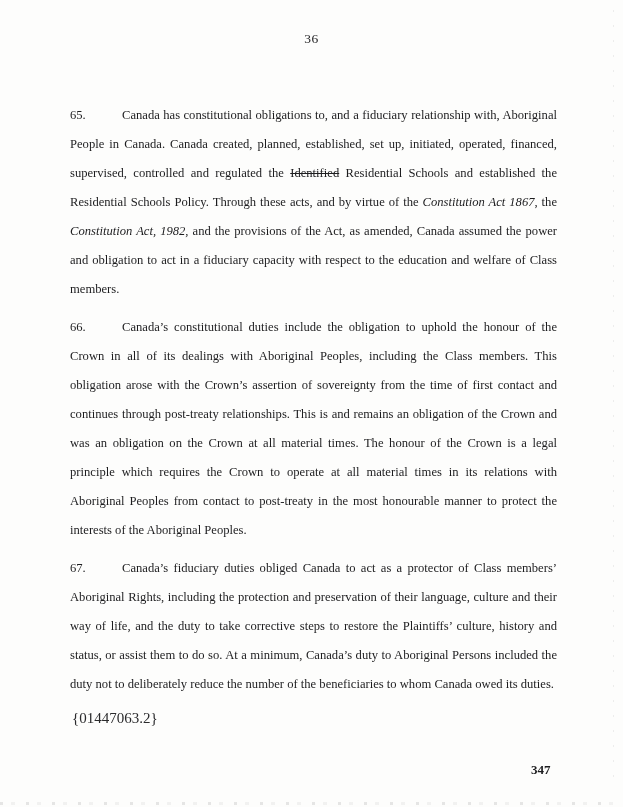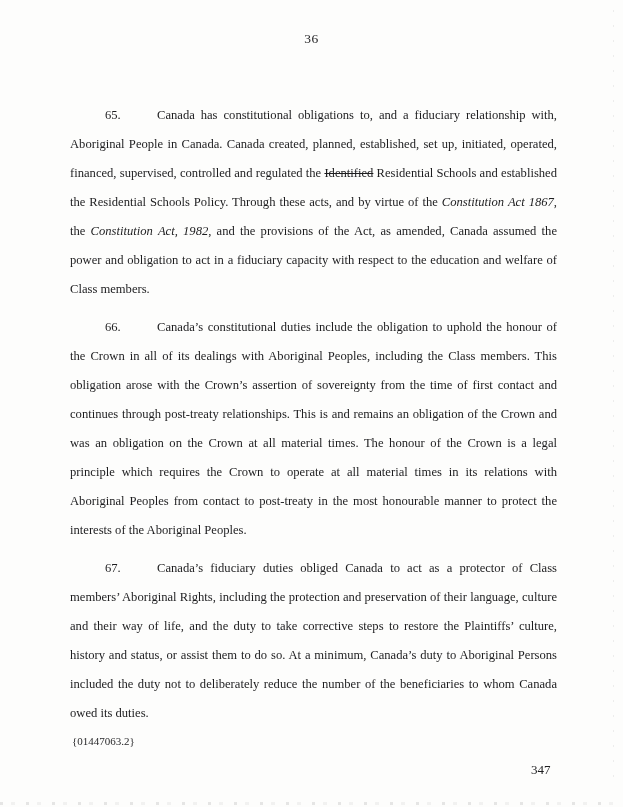--- a/index.html
+++ b/index.html
@@ -39,36 +39,36 @@
   .para {
     margin: 0 0 9px 0;
     font-size: 12.6px;
     line-height: 29px;
     text-align: justify;
     text-justify: inter-word;
   }
   .para-number {
     display: inline-block;
     width: 52px;
-    margin-left: 35px;
   }
   .seg-normal { }
   .seg-strike { text-decoration: line-through; }
   .seg-italic { font-style: italic; }
   .footer-doc {
     position: absolute;
-    left: 72px; top: 735px;
-    font-size: 11px;
+    left: 72px; top: 710px;
+    font-size: 15px;
     color: #2a2a2c;
     text-align: center;
   }
   .footer-page {
     position: absolute;
     left: 531px; top: 762px;
     font-size: 13px;
+    font-weight: bold;
   }
   .scan-edge-bottom {
     position: absolute;
     left: 0; bottom: 2px;
     width: 100%; height: 3px;
     background: repeating-linear-gradient(90deg,
       rgba(110,110,112,0.30) 0 3px,
       transparent 3px 11px,
       rgba(110,110,112,0.15) 11px 15px,
       transparent 15px 26px);

